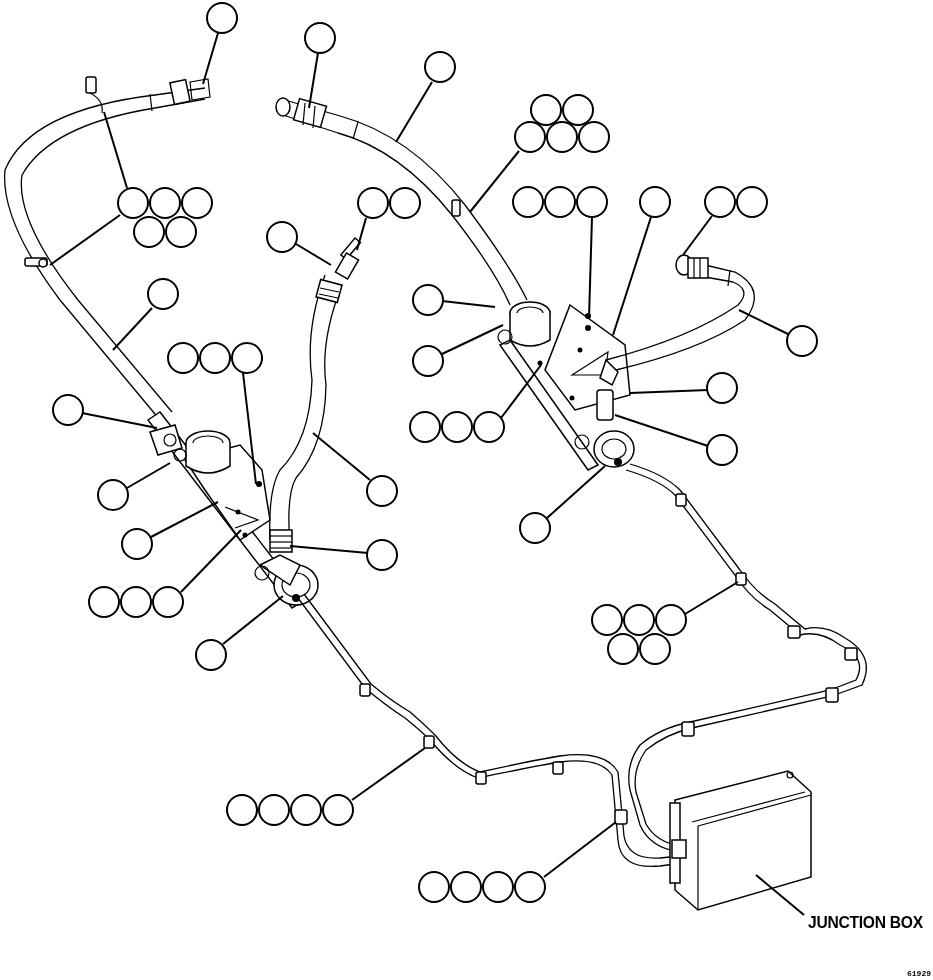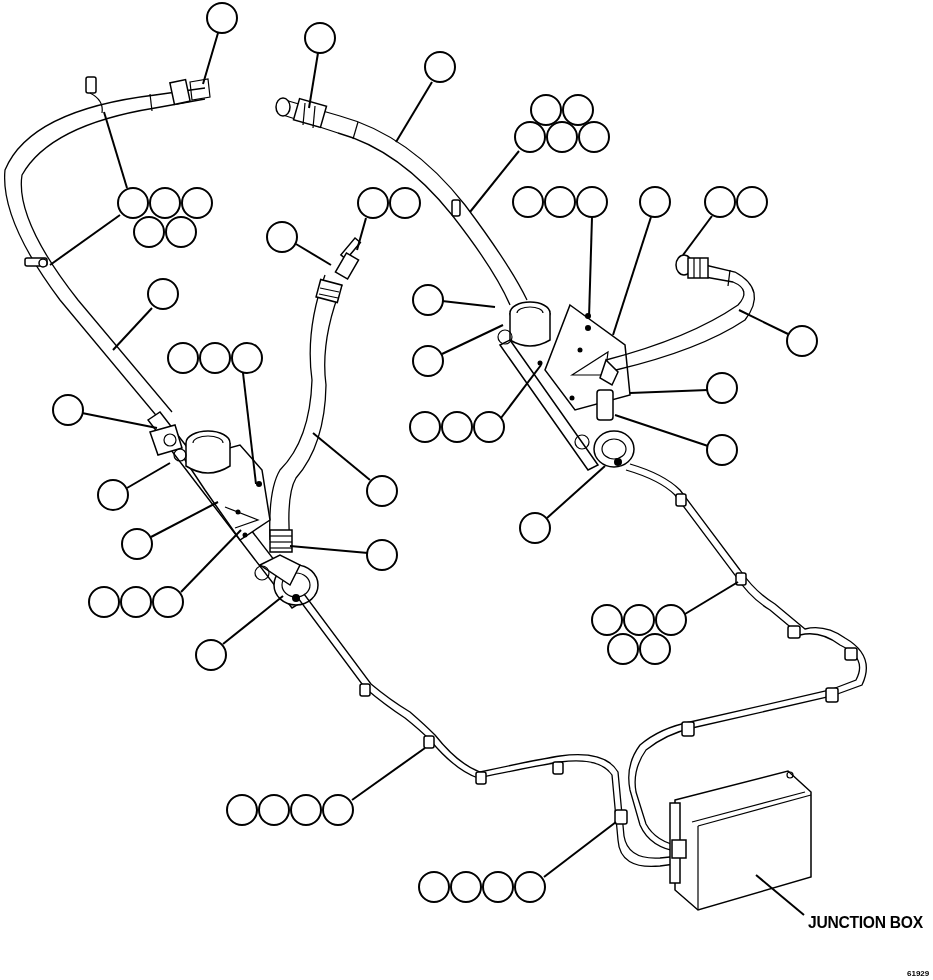--- a/index.html
+++ b/index.html
@@ -5,21 +5,21 @@
   html, body { margin: 0; padding: 0; background: #ffffff; }
   body { width: 933px; height: 980px; position: relative; overflow: hidden; }
   #diagram { position: absolute; left: 0; top: 0; width: 933px; height: 980px; }
   .label-junction {
     position: absolute; left: 808px; top: 913px;
     font-family: "Liberation Sans", sans-serif; font-weight: bold;
     font-size: 17px; letter-spacing: -0.3px; color: #000; transform: scaleX(0.92); transform-origin: left top;
   }
   .figure-id {
     position: absolute; left: 907px; top: 969px;
-    font-family: Liberation Sans, sans-serif; font-weight: bold;
+    font-family: Liberation Mono, monospace; font-weight: bold;
     font-size: 8px; color: #000;
   }
   .balloon { fill: #fff; stroke: #000; stroke-width: 2; }
   .leader { stroke: #000; stroke-width: 2; fill: none; }
   .hose { fill: none; stroke: #000; stroke-width: 1.3; }
   .part { fill: #fff; stroke: #000; stroke-width: 1.5; }
   .thin { fill: none; stroke: #000; stroke-width: 1.2; }
   .dark { fill: #000; }
 </style>
 </head>

